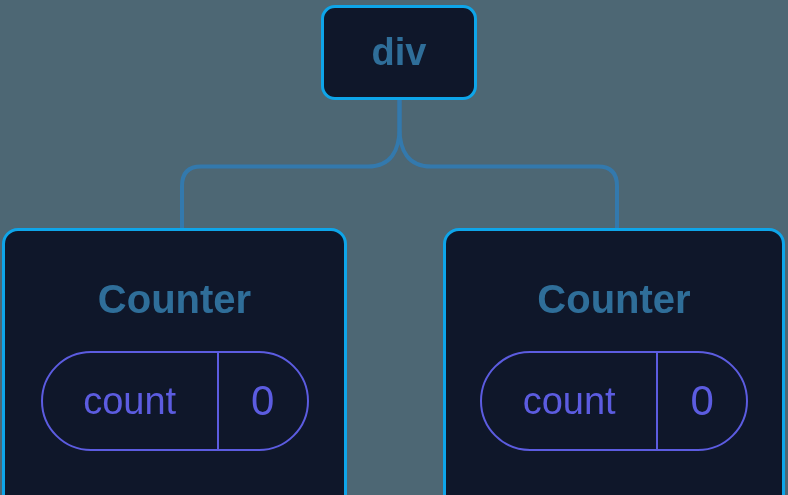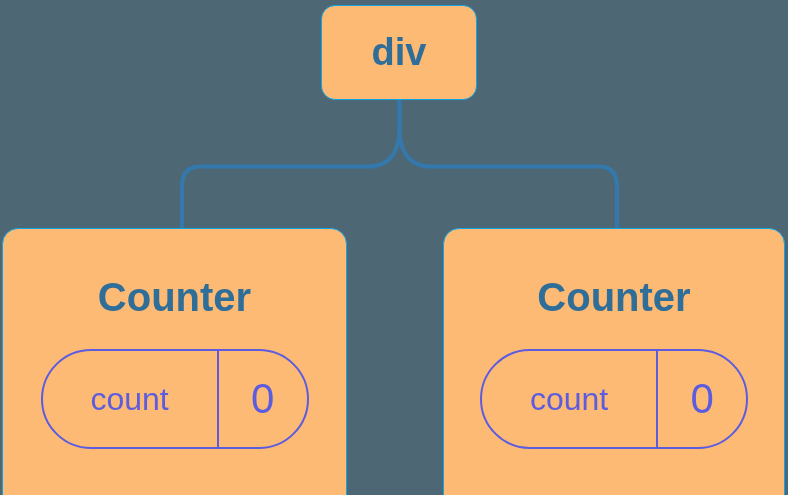--- a/index.html
+++ b/index.html
@@ -7,22 +7,22 @@
     width: 788px; height: 495px;
     background: #4D6774;
     overflow: hidden;
     position: relative;
     font-family: "Liberation Sans", sans-serif;
   }
   .stage { position: absolute; inset: 0; }
   .connectors { position: absolute; left: 0; top: 0; }
   .node {
     position: absolute;
-    background: #fdba74;
-    border: 1px solid #0ea5e9;
+    background: #0f172a;
+    border: 3px solid #0ea5e9;
     box-sizing: border-box;
   }
   .root-node {
     left: 321px; top: 5px;
     width: 156px; height: 95px;
     border-radius: 14px;
     display: flex; align-items: center; justify-content: center;
     font-size: 38px; font-weight: 600; color: #2F6E99;
     z-index: 2;
   }
@@ -45,21 +45,21 @@
     border: 2.5px solid #5C5CE0;
     border-radius: 52px;
     box-sizing: border-box;
     display: flex; align-items: stretch;
     color: #5C5CE0;
   }
   .state-key {
     width: 66%;
     border-right: 2.5px solid #5C5CE0;
     display: flex; align-items: center; justify-content: center;
-    font-size: 32px;
+    font-size: 38px;
   }
   .state-value {
     flex: 1;
     display: flex; align-items: center; justify-content: center;
     font-size: 42px;
   }
 </style>
 </head>
 <body>
 

